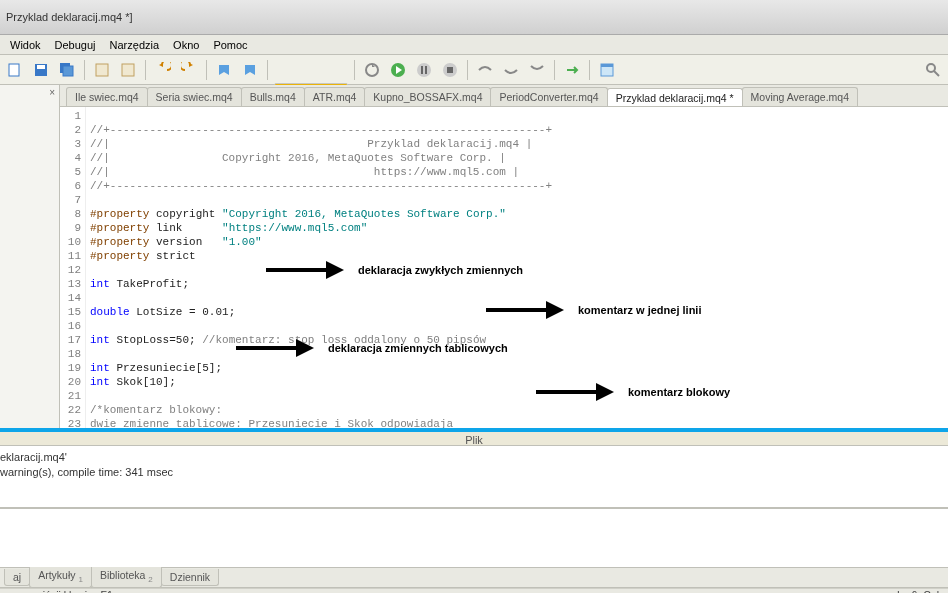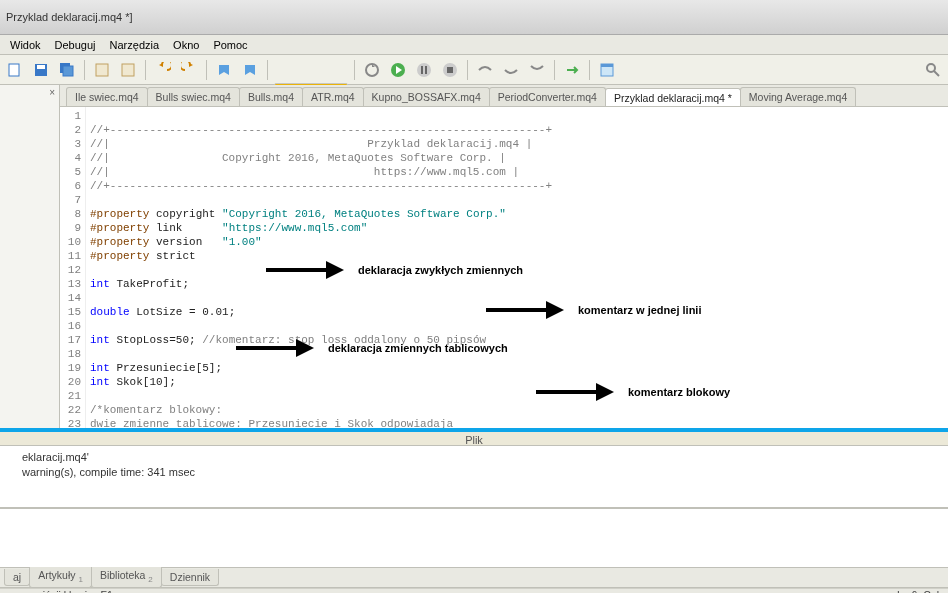--- a/index.html
+++ b/index.html
@@ -23,21 +23,21 @@
   .code { flex:1; font-family:'Courier New',monospace; font-size:11px; line-height:14px; padding:2px 0 0 4px; white-space:pre; color:#222; position:relative; }
   .c-comment { color:#808080; }
   .c-prop { color:#804000; }
   .c-str { color:#008080; }
   .c-kw { color:#0000ff; }
   .overlay { position:absolute; left:0; top:0; right:0; bottom:0; pointer-events:none; }
   .arrow { position:absolute; display:flex; align-items:center; gap:12px; }
   .arrow svg { flex:none; }
   .ann { font-family:Liberation Sans, sans-serif; font-size:11px; font-weight:bold; color:#000; white-space:nowrap; }
   .colhdr { height:18px; background:#ece9d8; border-top:4px solid #0ea5e9; border-bottom:1px solid #c0c0b8; text-align:center; font-size:11px; line-height:17px; color:#555; }
-  .output { height:62px; background:#fff; border-bottom:1px solid #c0c0b8; padding:4px 22px; font-size:11px; color:#333; line-height:15px; }
+  .output { height:62px; background:#fff; border-bottom:1px solid #c0c0b8; padding:4px 0; font-size:11px; color:#333; line-height:15px; }
   .bottabs { height:20px; background:#e9e9e2; display:flex; align-items:center; padding:0 4px; gap:0; border-bottom:1px solid #c0c0b8; }
   .bottab { padding:2px 8px; font-size:10.5px; color:#555; border:1px solid #c0c0b8; border-top:none; background:#e4e4dc; margin-right:-1px; border-radius:0 0 3px 3px; position:relative; }
   .bottab sub { font-size:8px; color:#888; }
   .status { height:20px; background:#e9e9e2; display:flex; align-items:flex-start; justify-content:space-between; padding:0 9px; font-size:10.5px; color:#444; border-top:1px solid #d0d0c8; }
   .blank { height:60px; background:#fff; border-top:1px solid #c0c0b8; border-bottom:1px solid #c0c0b8; }
 </style>
 </head>
 <body>
 
 <div class="titlebar">
@@ -176,21 +176,21 @@
     </div>
 </div>
 
 <div class="main">
   <div class="side">
     <span class="side-x">×</span>
   </div>
   <div class="editor">
     <div class="tabbar">
       <div class="tab">Ile swiec.mq4</div>
-      <div class="tab">Bulls swiec.mq4</div>
+      <div class="tab">Seria swiec.mq4</div>
       <div class="tab">Bulls.mq4</div>
       <div class="tab">ATR.mq4</div>
       <div class="tab">Kupno_BOSSAFX.mq4</div>
       <div class="tab">PeriodConverter.mq4</div>
       <div class="tab active">Przyklad deklaracij.mq4 *</div>
       <div class="tab">Moving Average.mq4</div>
     </div>
     <div class="code-wrap">
       <div class="gutter">
 <div>1</div>

